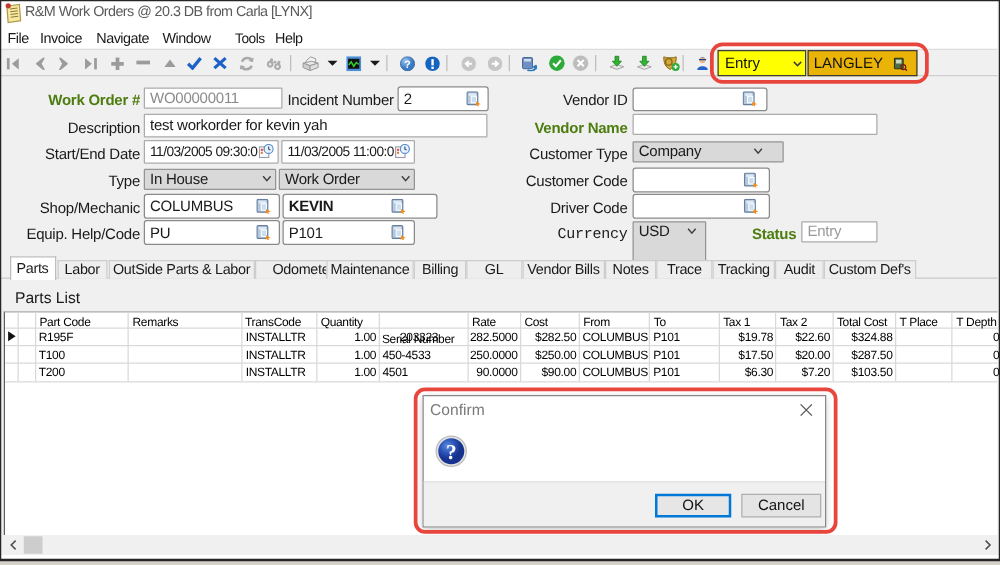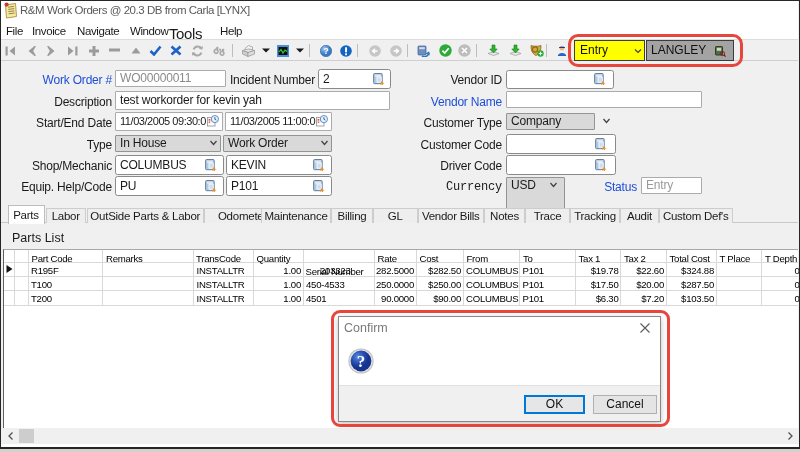--- a/index.html
+++ b/index.html
@@ -2,21 +2,21 @@
 <html><head>
 <meta charset="utf-8">
 <style>
   * { margin:0; padding:0; box-sizing:border-box; }
   html,body { width:800px; height:452px; overflow:hidden; background:#d4d1cb; }
   body { font-family:"Liberation Sans", sans-serif; }
   #win { position:absolute; left:0; top:0; width:800px; height:448px;
          background:#f0f0f0; }
   .abs { position:absolute; }
   .lbl { position:absolute; font-size:12px; letter-spacing:-0.2px; color:#1a1a1a; white-space:nowrap; }
-  .lblg { position:absolute; font-size:12px; letter-spacing:-0.2px; color:#1d4ed8; white-space:nowrap; }
+  .lblg { position:absolute; font-size:12px; letter-spacing:-0.2px; color:#4d7c0f; white-space:nowrap;font-weight:bold; }
   .fld { position:absolute; background:#fff; border:1px solid #ababab;
          font-size:12px; letter-spacing:-0.2px; color:#1a1a1a; line-height:16px; padding-left:4px;
          white-space:nowrap; overflow:hidden; border-radius:1px; }
   .lk  { border:1px solid #8a8a8a; border-radius:2.5px; }
   .dd  { background:#d9d9d9; border:1px solid #949494; }
   .gtxt { position:absolute; font-size:9.6px; letter-spacing:-0.25px; color:#000; white-space:nowrap; line-height:11px; }
   .gvl { position:absolute; width:1px; background:#d9d9d9; }
   .ghl { position:absolute; height:1px; background:#d9d9d9; }
   .tb { position:absolute; top:208px; height:15px; background:#eeeeee;
         border:1px solid #cdcdcd; border-bottom:none; font-size:11.5px; letter-spacing:-0.25px; color:#1a1a1a;
@@ -33,21 +33,21 @@
     <path d="M5 5.2 L11 4.4 M5.2 7.4 L11.2 6.6 M5.4 9.6 L11.4 8.8 M5.6 11.8 L11.6 11" stroke="#8a7a40" stroke-width="0.9" fill="none"></path>
     <circle cx="3.6" cy="2.6" r="2.1" fill="#c23b2e"></circle>
   </svg>
   <div class="abs" style="left:20px;top:4px;font-size:11.5px;letter-spacing:-0.45px;color:#5a5a5a;">R&amp;M Work Orders @ 20.3 DB from Carla [LYNX]</div>
 
   <div class="abs" style="left:0;top:21px;width:798px;height:19px;background:#ffffff;border-bottom:1px solid #dcdcdc;"></div>
   <div class="abs" style="left:6px;top:25px;font-size:11.5px;letter-spacing:-0.4px;color:#1a1a1a;">File</div>
   <div class="abs" style="left:32px;top:25px;font-size:11.5px;letter-spacing:-0.4px;color:#1a1a1a;">Invoice</div>
   <div class="abs" style="left:77px;top:25px;font-size:11.5px;letter-spacing:-0.4px;color:#1a1a1a;">Navigate</div>
   <div class="abs" style="left:130px;top:25px;font-size:11.5px;letter-spacing:-0.4px;color:#1a1a1a;">Window</div>
-  <div class="abs" style="left:169px;top:25px;font-size:15px;letter-spacing:-0.4px;color:#1a1a1a;">Tools</div>
+  <div class="abs" style="left:188px;top:25px;font-size:11px;letter-spacing:-0.4px;color:#1a1a1a;">Tools</div>
   <div class="abs" style="left:220px;top:25px;font-size:11.5px;letter-spacing:-0.4px;color:#1a1a1a;">Help</div>
 
   <div class="abs" style="left:0;top:40px;width:798px;height:21px;background:#f0f0f0;border-bottom:1px solid #cfcfcf;"></div>
   <div id="icons">
   <svg class="abs" style="left:5px;top:46px;" width="11" height="10" viewBox="0 0 11 10">
         <rect x="0.5" y="0.5" width="2.2" height="9" fill="#9b9b9b"></rect>
         <path d="M10 0.5 L4.5 5 L10 9.5 Z" fill="#9b9b9b"></path>
       </svg>
   <svg class="abs" style="left:26.5px;top:46px;" width="9" height="10" viewBox="0 0 9 10">
         <path d="M8 0.5 L2.5 5 L8 9.5 L5.5 5 Z" fill="#9b9b9b" stroke="#9b9b9b" stroke-width="1.4" stroke-linejoin="round"></path>
@@ -173,21 +173,21 @@
       </svg>
   </div>
 
   <div class="abs" style="left:567.5px;top:33.5px;width:175.5px;height:33px;border:3px solid #e8453c;border-radius:10px;"></div>
 
   <div class="abs" style="left:574px;top:39.5px;width:71px;height:21px;background:#ffff00;border:1px solid #3c3c3c;font-size:12px;line-height:19px;padding-left:5px;color:#111;">Entry</div>
   <svg class="abs" style="left:634px;top:47px;" width="8" height="8" viewBox="0 0 8 8">
       <path d="M1 2.5 L4 5.5 L7 2.5" stroke="#404040" stroke-width="1.2" fill="none"></path>
     </svg>
 
-  <div class="abs" style="left:646px;top:39.5px;width:88px;height:21px;background:#a3a3a3;border:1px solid #3c3c3c;font-size:12px;line-height:19px;padding-left:4px;color:#111;">LANGLEY</div>
+  <div class="abs" style="left:646px;top:39.5px;width:88px;height:21px;background:#eab308;border:1px solid #3c3c3c;font-size:12px;line-height:19px;padding-left:4px;color:#111;">LANGLEY</div>
   <svg class="abs" style="left:715px;top:46px;" width="11" height="11" viewBox="0 0 11 11">
     <rect x="0.5" y="0.5" width="7" height="8.5" rx="0.8" fill="#4a6e4a" stroke="#333300" stroke-width="0.9"></rect>
     <rect x="1.8" y="1.8" width="4.4" height="3" fill="#c8d8c0"></rect>
     <circle cx="7.6" cy="7.6" r="2" fill="none" stroke="#7a1a1a" stroke-width="1"></circle>
     <path d="M9 9 L10.6 10.6" stroke="#7a1a1a" stroke-width="1.2"></path>
   </svg>
 
   <div id="form">
   <div class="lblg" style="right:688px;top:73px;">Work Order #</div>
   <div class="lbl" style="right:688px;top:95px;">Description</div>
@@ -231,21 +231,21 @@
       </svg>
   <div class="fld" style="left:225px;top:112px;width:107px;height:19px;line-height:17px;"><span style="font-size:11px;letter-spacing:-0.45px;">11/03/2005 11:00:0</span></div>
   <svg class="abs" style="left:316px;top:115px;" width="12" height="12" viewBox="0 0 12 12">
         <rect x="0.5" y="2.5" width="7.5" height="8.5" fill="#fdfdfd" stroke="#9a9aa8" stroke-width="0.9"></rect>
         <rect x="1.6" y="4" width="1.7" height="1.7" fill="#e05040"></rect>
         <rect x="4" y="4" width="1.7" height="1.7" fill="#e05040"></rect>
         <rect x="1.6" y="6.4" width="1.7" height="1.7" fill="#e08040"></rect>
         <circle cx="7.9" cy="4.1" r="3.6" fill="#e8f2fc" stroke="#5a8fd0" stroke-width="1"></circle>
         <path d="M7.9 2.2 V4.3 L9.4 5.1" stroke="#30507a" stroke-width="0.9" fill="none"></path>
       </svg>
-  <div class="fld dd" style="left:506px;top:113px;width:89px;height:17px;line-height:15px;">Company</div>
+  <div class="fld dd" style="left:506px;top:113px;width:121px;height:17px;line-height:15px;">Company</div>
   <svg class="abs" style="left:602px;top:117px;" width="9" height="8" viewBox="0 0 9 8">
         <path d="M1.5 2 L4.5 5.5 L7.5 2" stroke="#404040" stroke-width="1.2" fill="none"></path>
       </svg>
   <div class="fld dd" style="left:115px;top:135px;width:106px;height:17px;line-height:15px;">In House</div>
   <svg class="abs" style="left:209px;top:139px;" width="9" height="8" viewBox="0 0 9 8">
         <path d="M1.5 2 L4.5 5.5 L7.5 2" stroke="#404040" stroke-width="1.2" fill="none"></path>
       </svg>
   <div class="fld dd" style="left:223px;top:135px;width:109px;height:17px;line-height:15px;">Work Order</div>
   <svg class="abs" style="left:320px;top:139px;" width="9" height="8" viewBox="0 0 9 8">
         <path d="M1.5 2 L4.5 5.5 L7.5 2" stroke="#404040" stroke-width="1.2" fill="none"></path>
@@ -257,21 +257,21 @@
         <rect x="4" y="4" width="4.2" height="5.2" fill="#cadef0" stroke="#ffffff" stroke-width="0.8"></rect>
         <path d="M8 8.2 L11.6 10.4 L9.7 10.8 L10.3 12.3 L9.2 12.5 L8.6 10.9 L7.4 11.9 Z" fill="#ef8d1f"></path>
       </svg>
   <div class="fld lk" style="left:115px;top:155px;width:109px;height:20px;line-height:18px;">COLUMBUS</div>
   <svg class="abs" style="left:205px;top:159px;" width="12" height="12" viewBox="0 0 12 12">
         <rect x="0.6" y="0.5" width="8.6" height="10.2" rx="1" fill="#b4c8de" stroke="#68809e" stroke-width="1"></rect>
         <rect x="2" y="1.7" width="5.8" height="2" fill="#dfeaf4"></rect>
         <rect x="4" y="4" width="4.2" height="5.2" fill="#cadef0" stroke="#ffffff" stroke-width="0.8"></rect>
         <path d="M8 8.2 L11.6 10.4 L9.7 10.8 L10.3 12.3 L9.2 12.5 L8.6 10.9 L7.4 11.9 Z" fill="#ef8d1f"></path>
       </svg>
-  <div class="fld lk" style="left:226px;top:155px;width:106px;height:20px;line-height:18px;">KEVIN</div>
+  <div class="fld lk" style="left:226px;top:155px;width:124px;height:20px;line-height:18px;font-weight:bold;">KEVIN</div>
   <svg class="abs" style="left:313px;top:159px;" width="12" height="12" viewBox="0 0 12 12">
         <rect x="0.6" y="0.5" width="8.6" height="10.2" rx="1" fill="#b4c8de" stroke="#68809e" stroke-width="1"></rect>
         <rect x="2" y="1.7" width="5.8" height="2" fill="#dfeaf4"></rect>
         <rect x="4" y="4" width="4.2" height="5.2" fill="#cadef0" stroke="#ffffff" stroke-width="0.8"></rect>
         <path d="M8 8.2 L11.6 10.4 L9.7 10.8 L10.3 12.3 L9.2 12.5 L8.6 10.9 L7.4 11.9 Z" fill="#ef8d1f"></path>
       </svg>
   <div class="fld lk" style="left:506px;top:155px;width:110px;height:20px;line-height:18px;"></div>
   <svg class="abs" style="left:595px;top:159px;" width="12" height="12" viewBox="0 0 12 12">
         <rect x="0.6" y="0.5" width="8.6" height="10.2" rx="1" fill="#b4c8de" stroke="#68809e" stroke-width="1"></rect>
         <rect x="2" y="1.7" width="5.8" height="2" fill="#dfeaf4"></rect>

